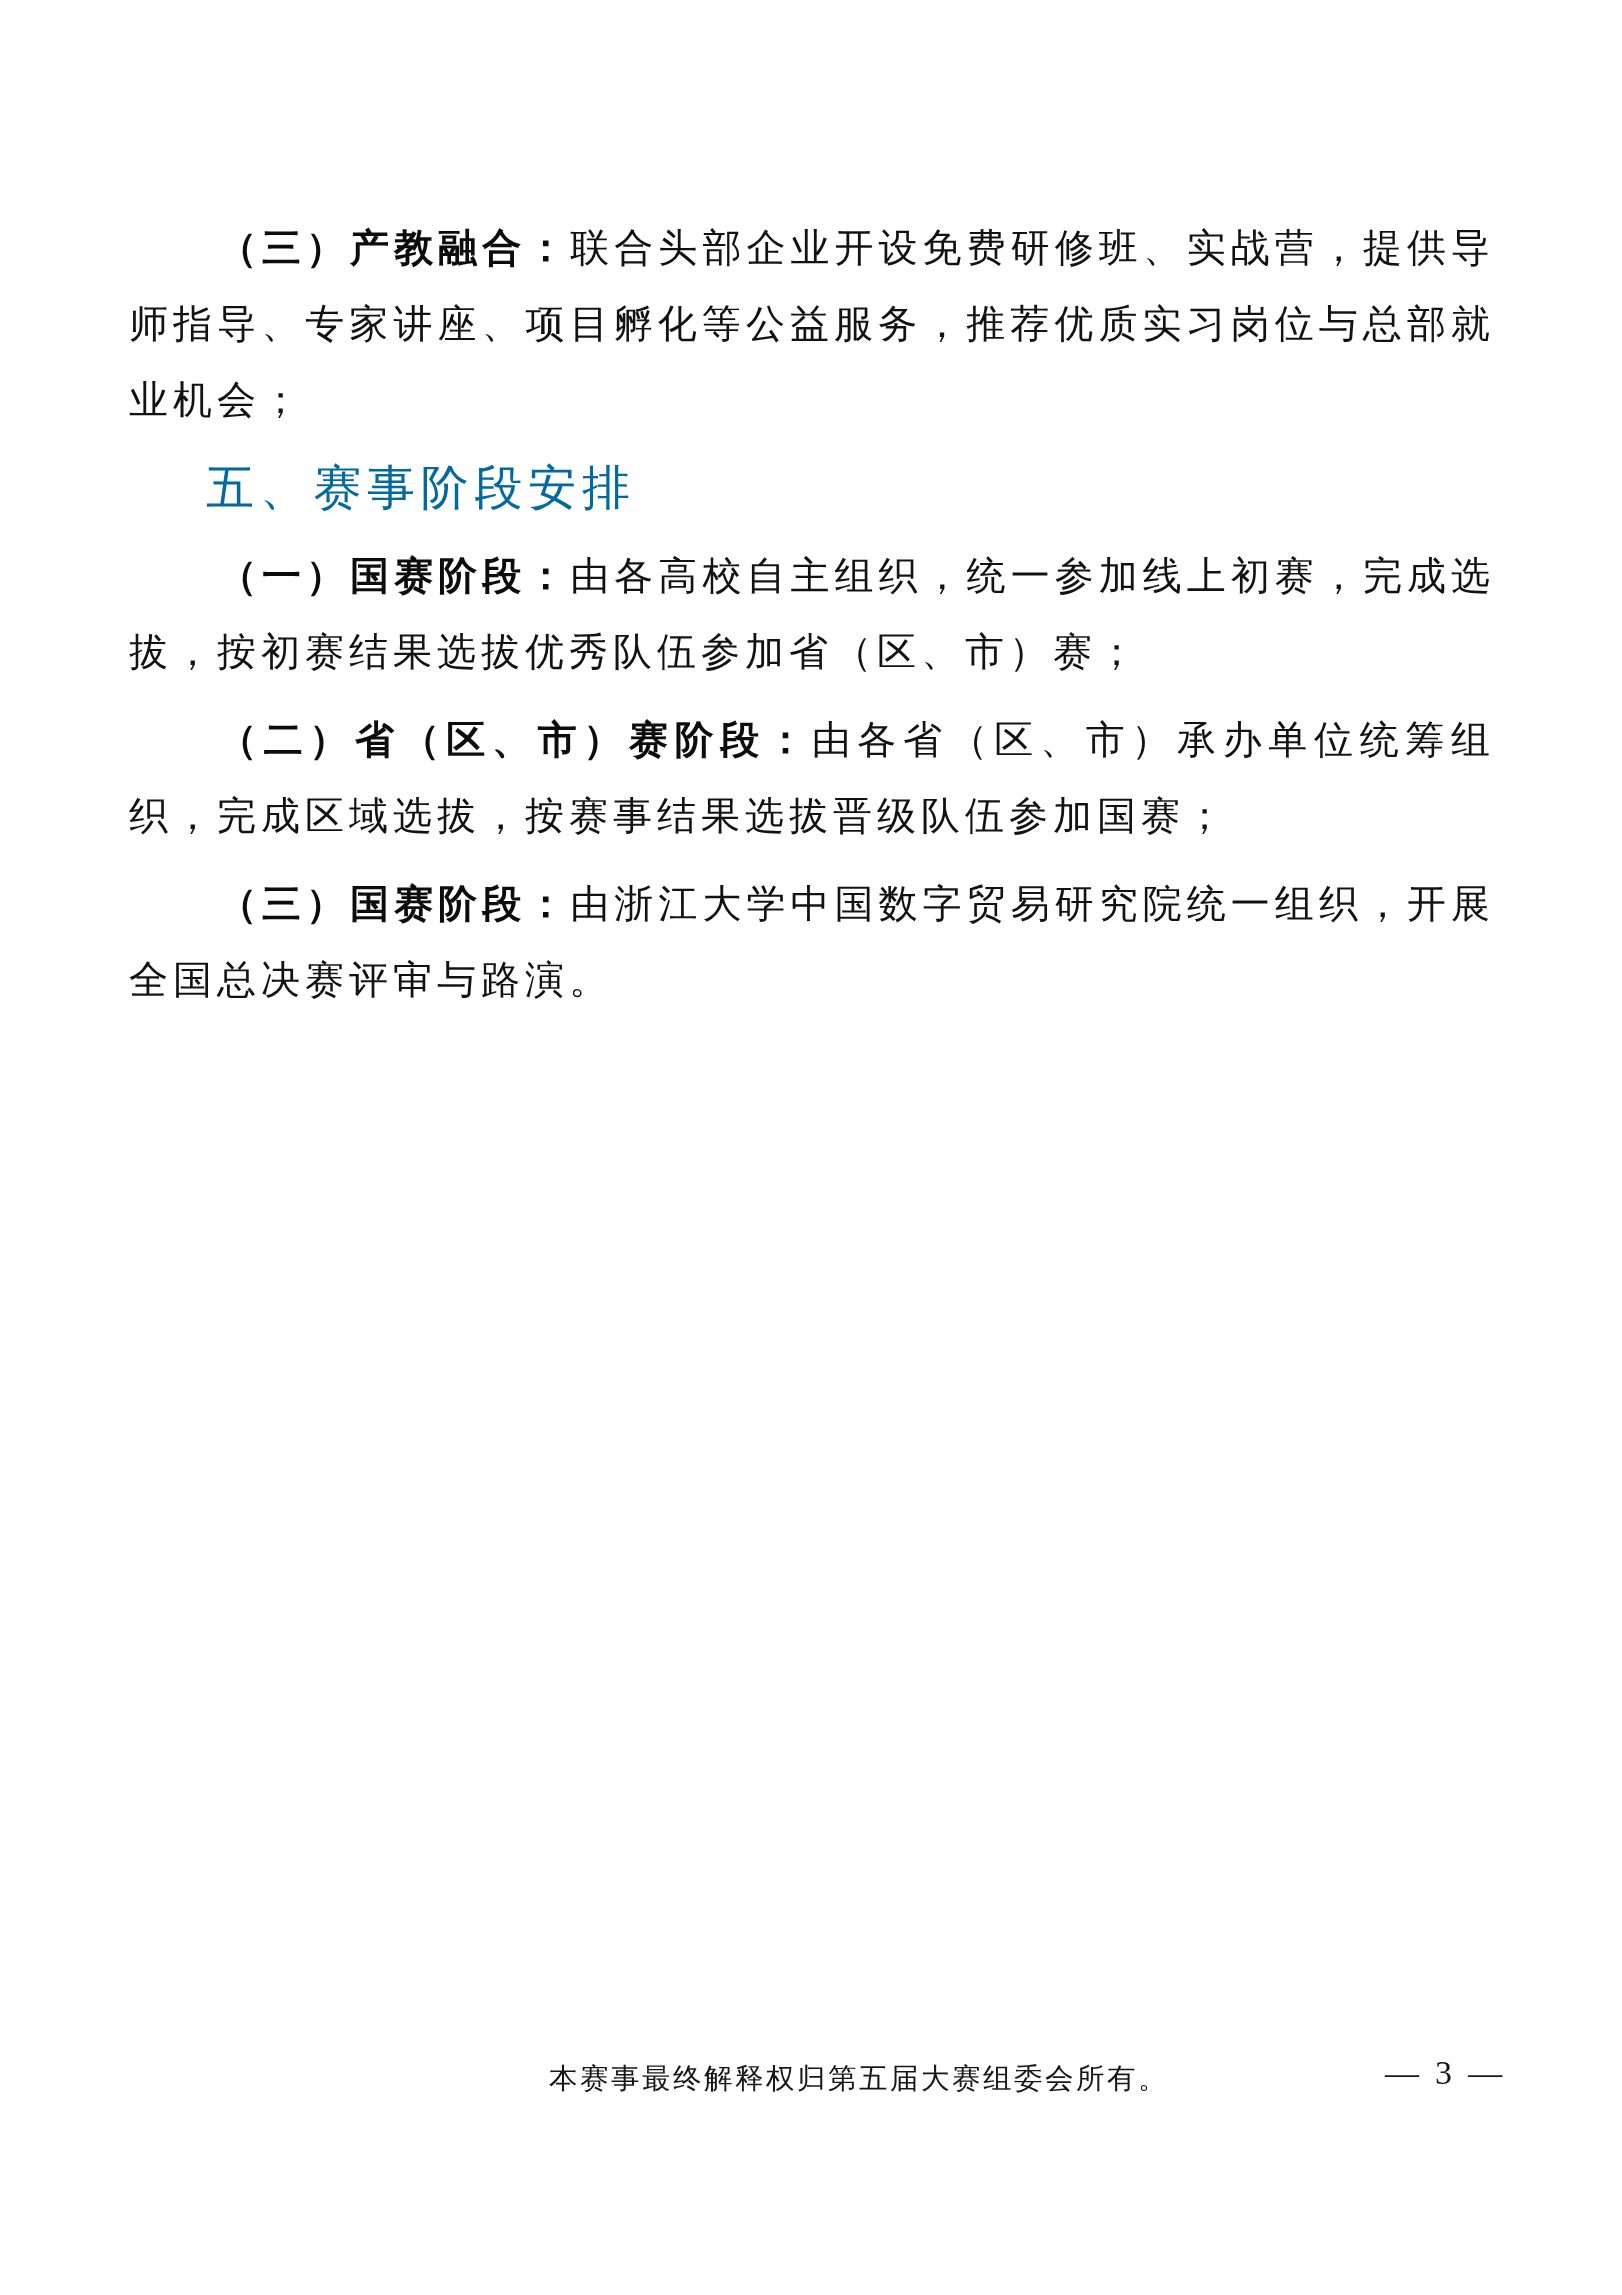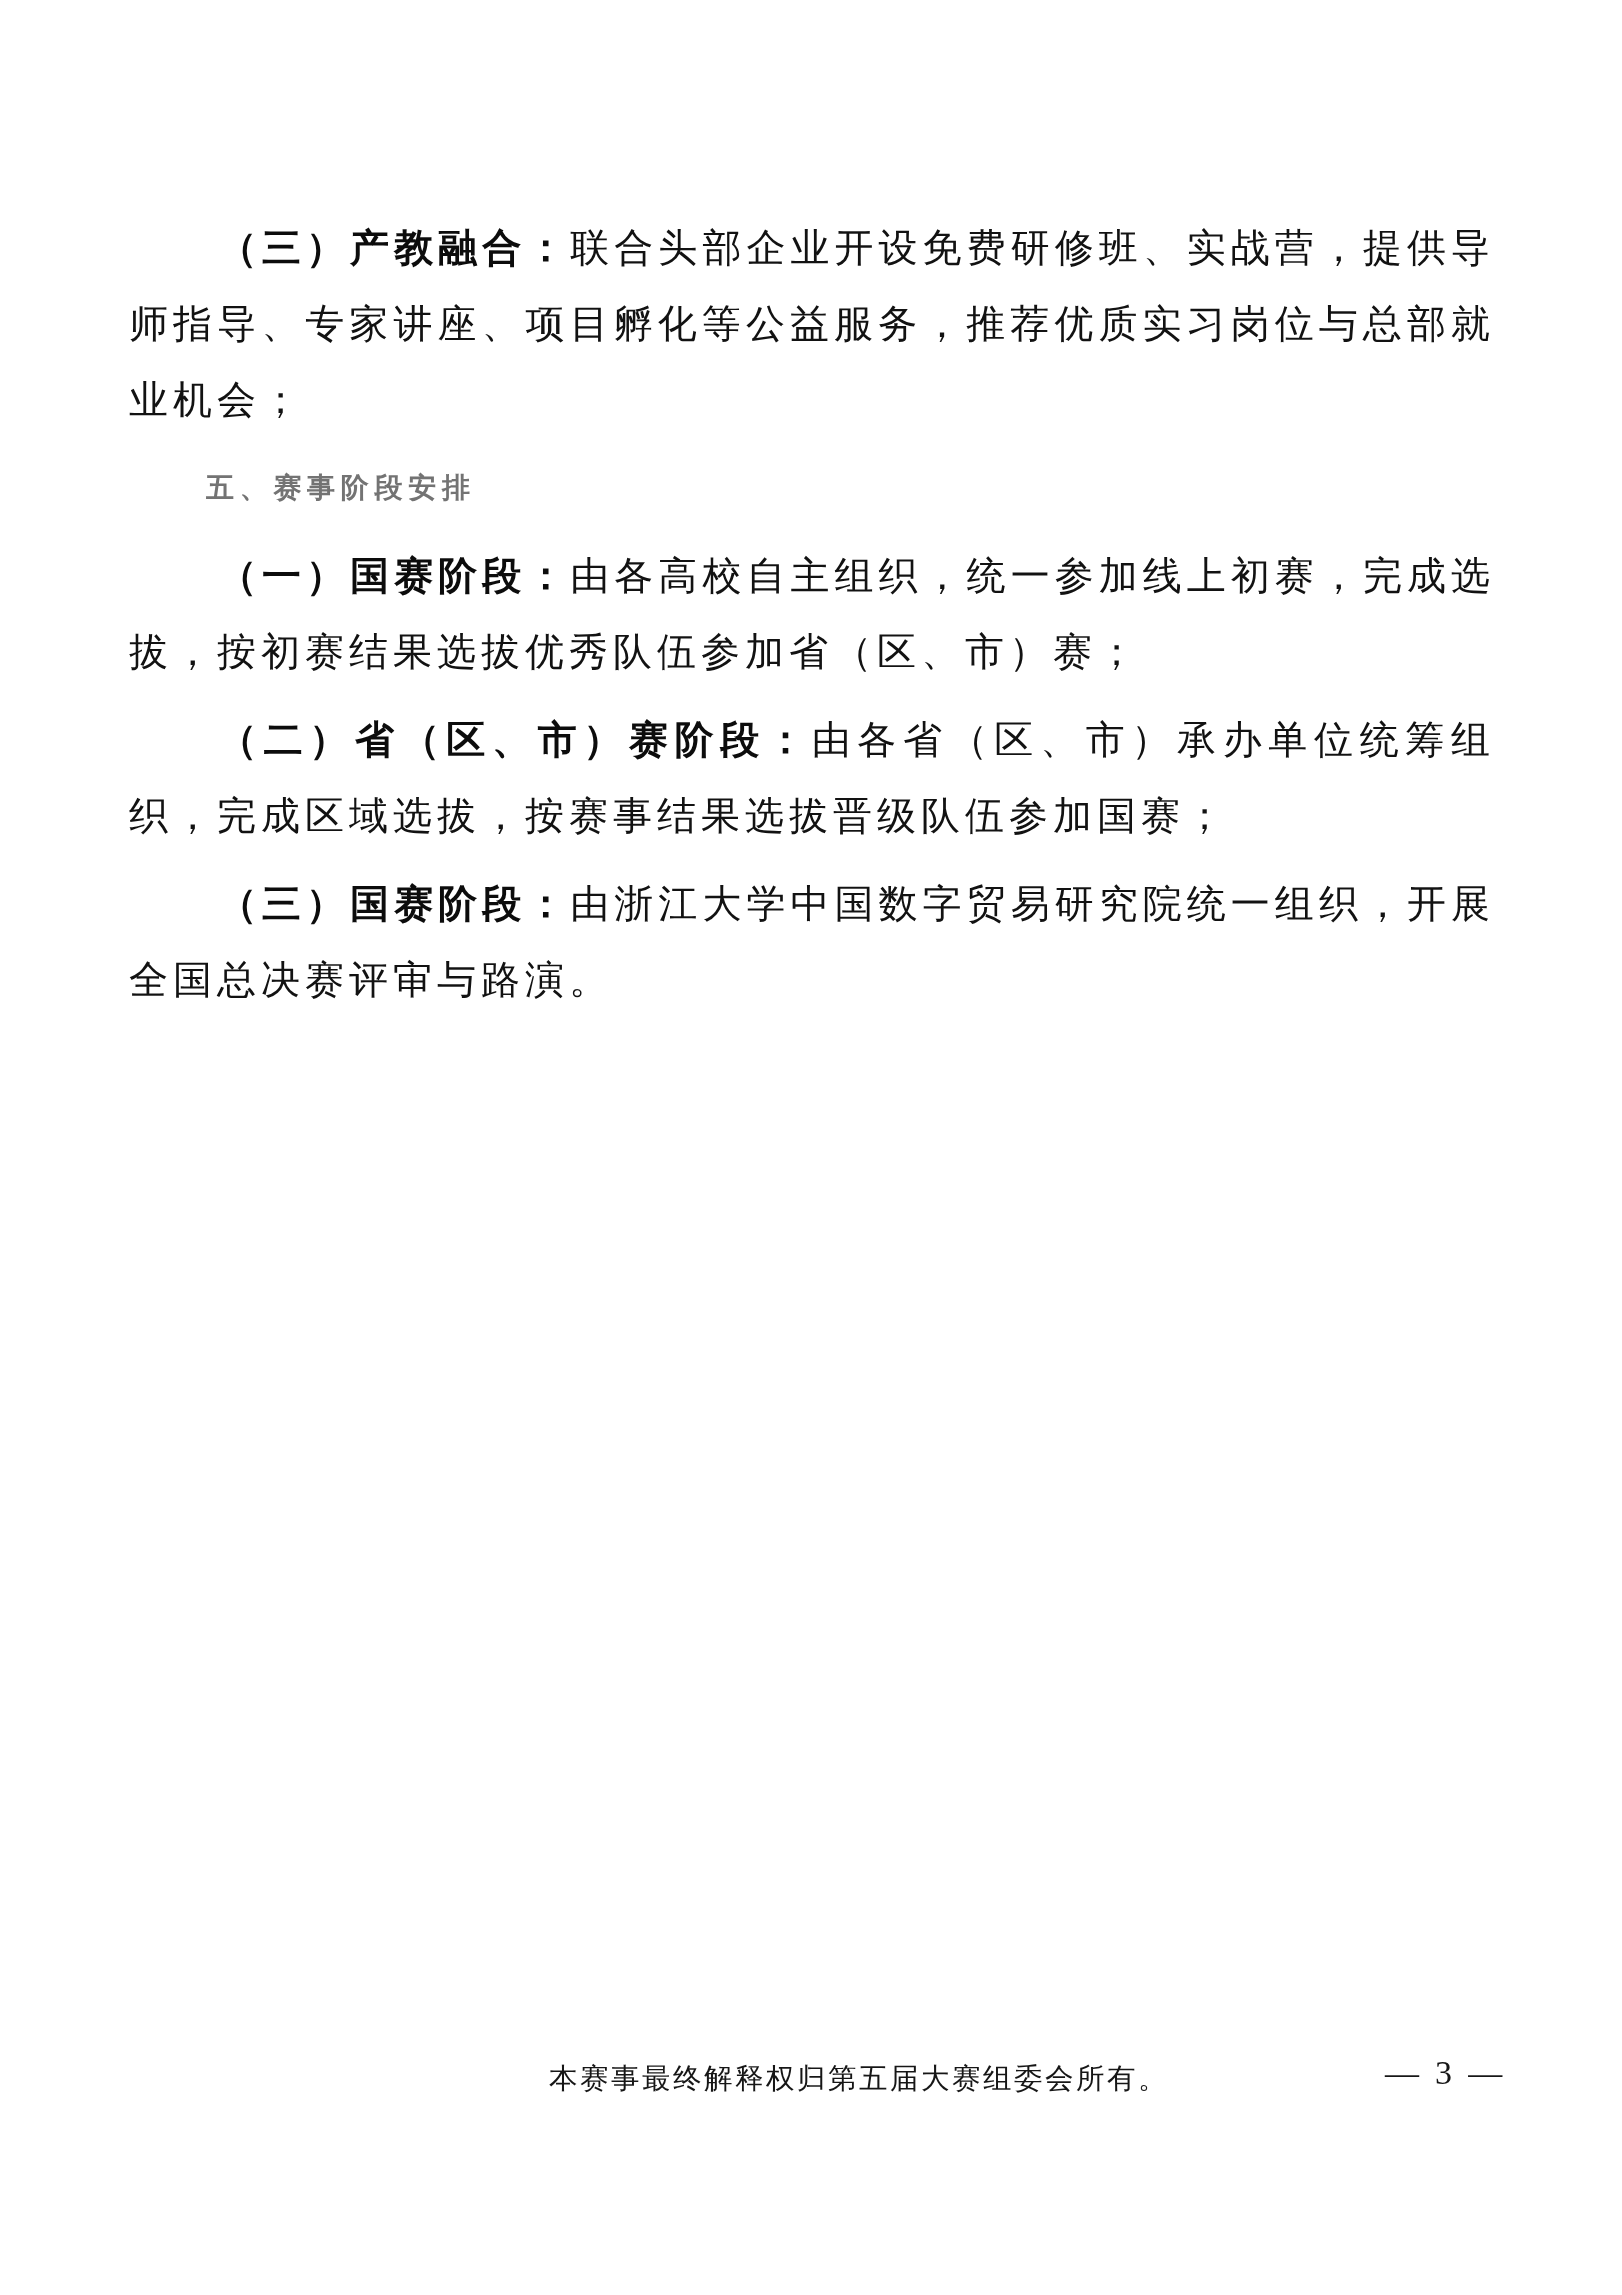--- a/index.html
+++ b/index.html
@@ -27,24 +27,24 @@
     text-align: justify;
   }
   .para {
     margin: 12px;
     text-indent: 89px;
   }
   .heading {
     margin: 0;
     text-indent: 89px;
     font-family: "Liberation Sans", "DejaVu Sans", sans-serif;
-    font-weight: bold;
-    font-size: 28px;
+    font-weight: normal;
+    font-size: 48px;
     letter-spacing: 5.7px;
-    color: #737373;
+    color: #0369a1;
   }
   .lead {
     font-family: "Liberation Sans", "DejaVu Sans", sans-serif;
     font-weight: bold;
     color: #0c0c0c;
   }
   .footer {
     position: absolute;
     left: 126px;
     top: 2049px;

